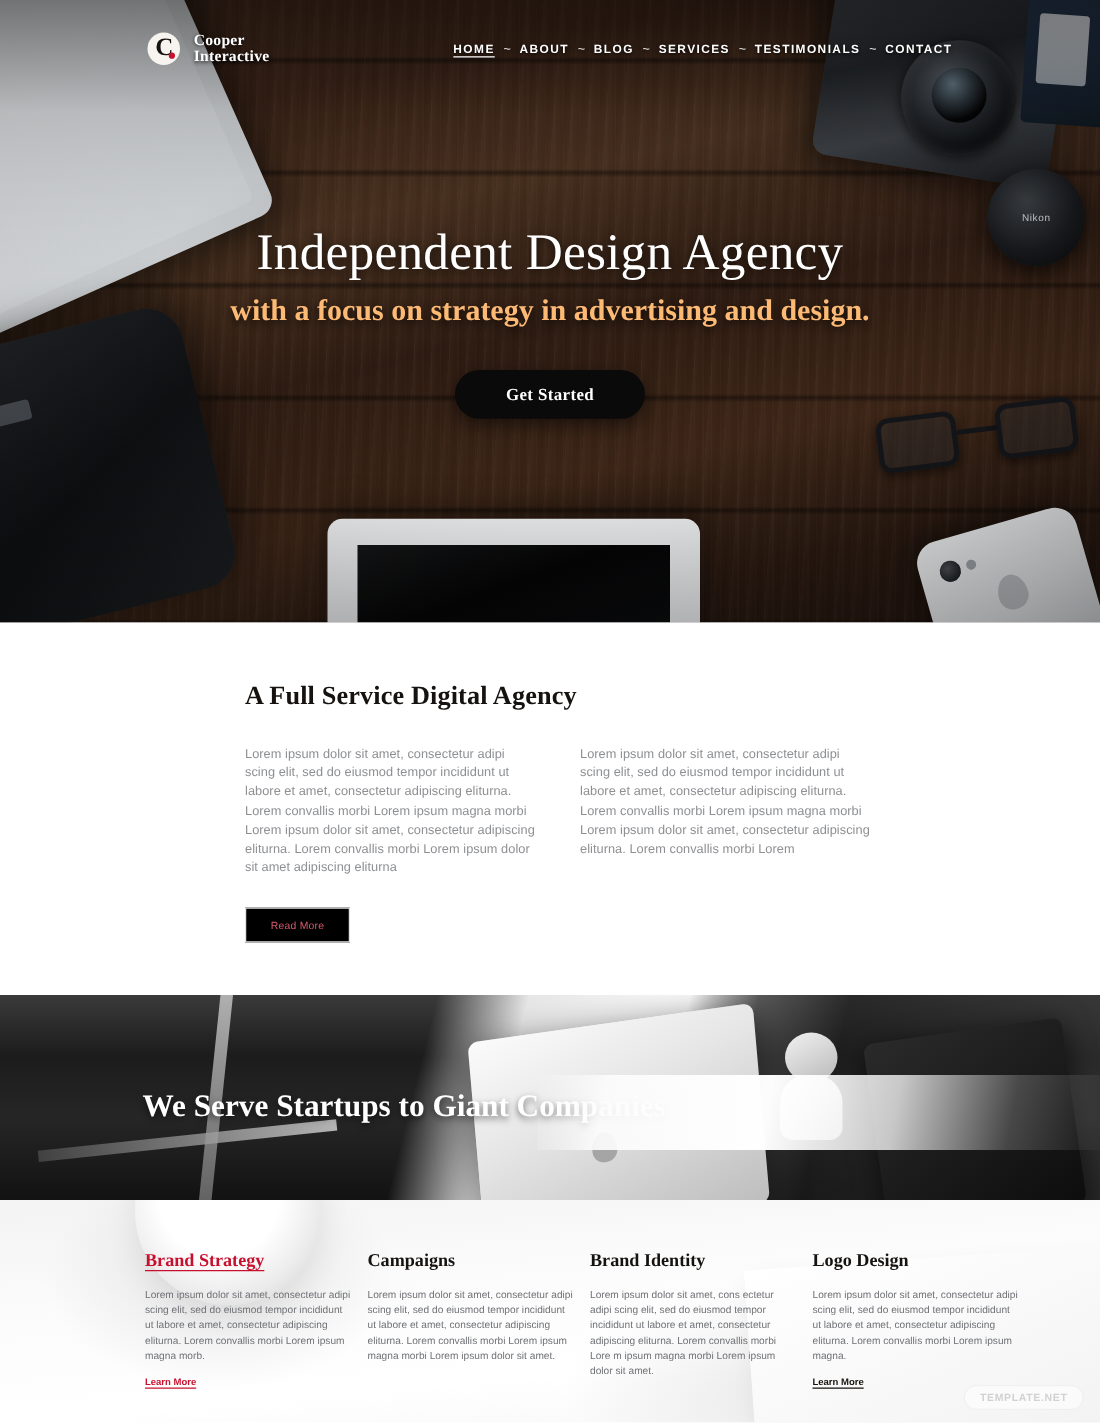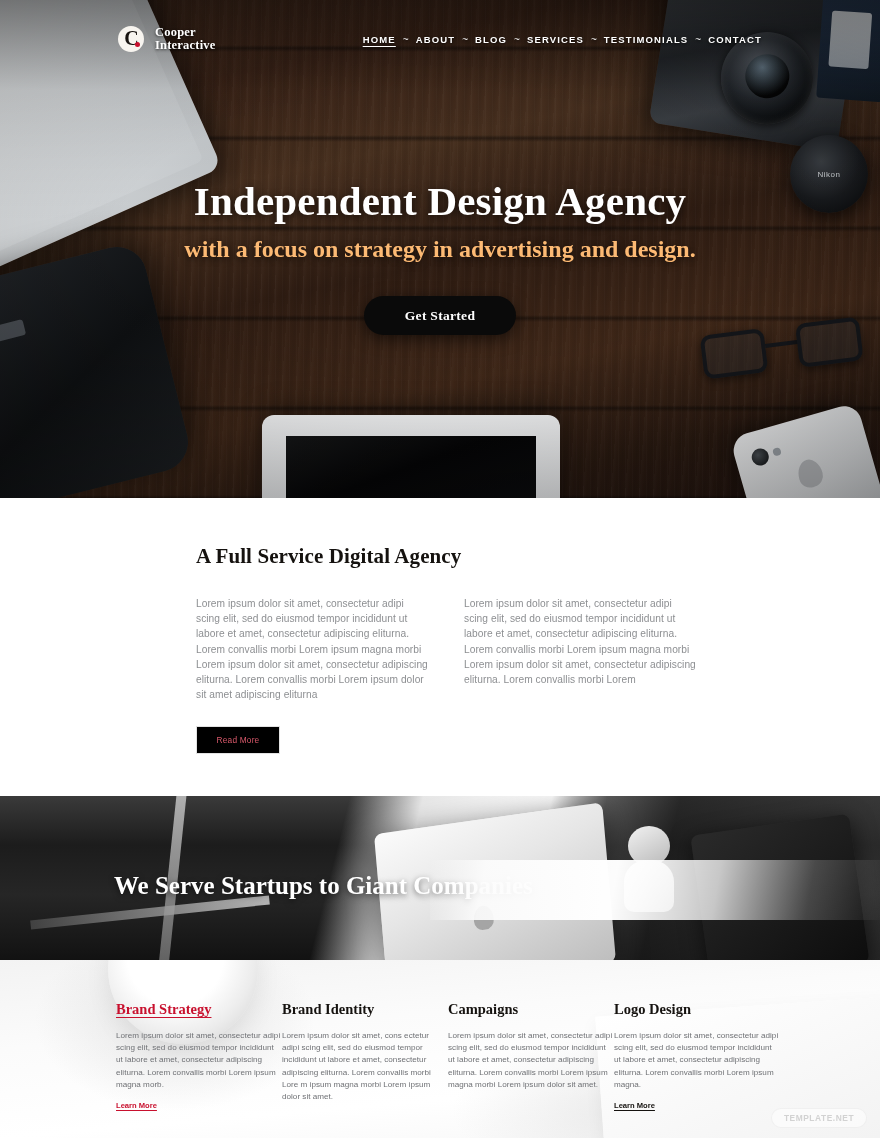--- a/index.html
+++ b/index.html
@@ -192,21 +192,21 @@
   }
   .nav a.active { text-decoration:underline; text-underline-offset:3px; }
   .nav .sep { color:#ffffff; font-size:10px; padding:0 7px; opacity:.92;
     text-shadow:0 1px 3px rgba(0,0,0,.8); }
 
   
   .hero-copy {
     position:absolute; left:0; top:178px; width:880px; text-align:center; z-index:12;
   }
   .hero-h1 {
-    font-family:"Liberation Serif", serif; font-weight:bold;
+    font-family:"Liberation Serif", serif; font-weight:normal;
     font-size:41px; line-height:46px; color:#fff;
     letter-spacing:.2px;
     text-shadow:0 2px 8px rgba(0,0,0,.65);
   }
   .hero-h2 {
     margin-top:10px;
     font-family:"Liberation Serif", serif; font-weight:bold;
     font-size:24px; line-height:30px; color:#fdba74;
     text-shadow:0 2px 7px rgba(0,0,0,.65);
   }
@@ -322,21 +322,21 @@
     box-shadow:0 10px 26px rgba(0,0,0,.07);
   }
   .services-paper {
     position:absolute; right:-20px; top:46px; width:300px; height:150px;
     background:linear-gradient(160deg,#ffffff, #f2f2f2);
     transform:rotate(-4deg);
     box-shadow:0 6px 18px rgba(0,0,0,.05);
   }
   .svc-grid {
     position:absolute; left:116px; top:1000px; width:700px;
-    display:flex; gap:0; z-index:6;
+    display:flex; gap:12px; z-index:6;
   }
   .svc-col { width:166px; }
   .svc-h3 {
     font-family:"Liberation Serif", serif; font-weight:bold;
     font-size:14.5px; line-height:18px; color:#15120f;
   }
   .svc-h3.active { color:#c8102e; text-decoration:underline; text-underline-offset:3px; }
   .svc-col p {
     margin-top:12px;
     font-size:8.1px; line-height:12.2px; color:#6f7175; letter-spacing:.02px;
@@ -463,26 +463,26 @@
   <h2 class="serve-h2">We Serve Startups to Giant Companies</h2>
   <div class="serve-h2-mask"></div>
 
   <div class="svc-grid">
     <div class="svc-col">
       <h3 class="svc-h3 active">Brand Strategy</h3>
       <p>Lorem ipsum dolor sit amet, consectetur adipi scing elit, sed do eiusmod tempor incididunt ut labore et amet, consectetur adipiscing eliturna. Lorem convallis morbi Lorem ipsum magna morb.</p>
       <a class="svc-more" href="#">Learn More</a>
     </div>
     <div class="svc-col">
+      <h3 class="svc-h3">Campaigns</h3>
+      <p>Lorem ipsum dolor sit amet, consectetur adipi scing elit, sed do eiusmod tempor incididunt ut labore et amet, consectetur adipiscing eliturna. Lorem convallis morbi Lorem ipsum magna morbi Lorem ipsum dolor sit amet.</p>
+    </div>
+    <div class="svc-col">
       <h3 class="svc-h3">Brand Identity</h3>
       <p>Lorem ipsum dolor sit amet, cons ectetur adipi scing elit, sed do eiusmod tempor incididunt ut labore et amet, consectetur adipiscing eliturna. Lorem convallis morbi Lore m ipsum magna morbi Lorem ipsum dolor sit amet.</p>
-    </div>
-    <div class="svc-col">
-      <h3 class="svc-h3">Campaigns</h3>
-      <p>Lorem ipsum dolor sit amet, consectetur adipi scing elit, sed do eiusmod tempor incididunt ut labore et amet, consectetur adipiscing eliturna. Lorem convallis morbi Lorem ipsum magna morbi Lorem ipsum dolor sit amet.</p>
     </div>
     <div class="svc-col">
       <h3 class="svc-h3">Logo Design</h3>
       <p>Lorem ipsum dolor sit amet, consectetur adipi scing elit, sed do eiusmod tempor incididunt ut labore et amet, consectetur adipiscing eliturna. Lorem convallis morbi Lorem ipsum magna.</p>
       <a class="svc-more dark" href="#">Learn More</a>
     </div>
   </div>
 
   <div class="watermark">TEMPLATE.NET</div>
 </div>

